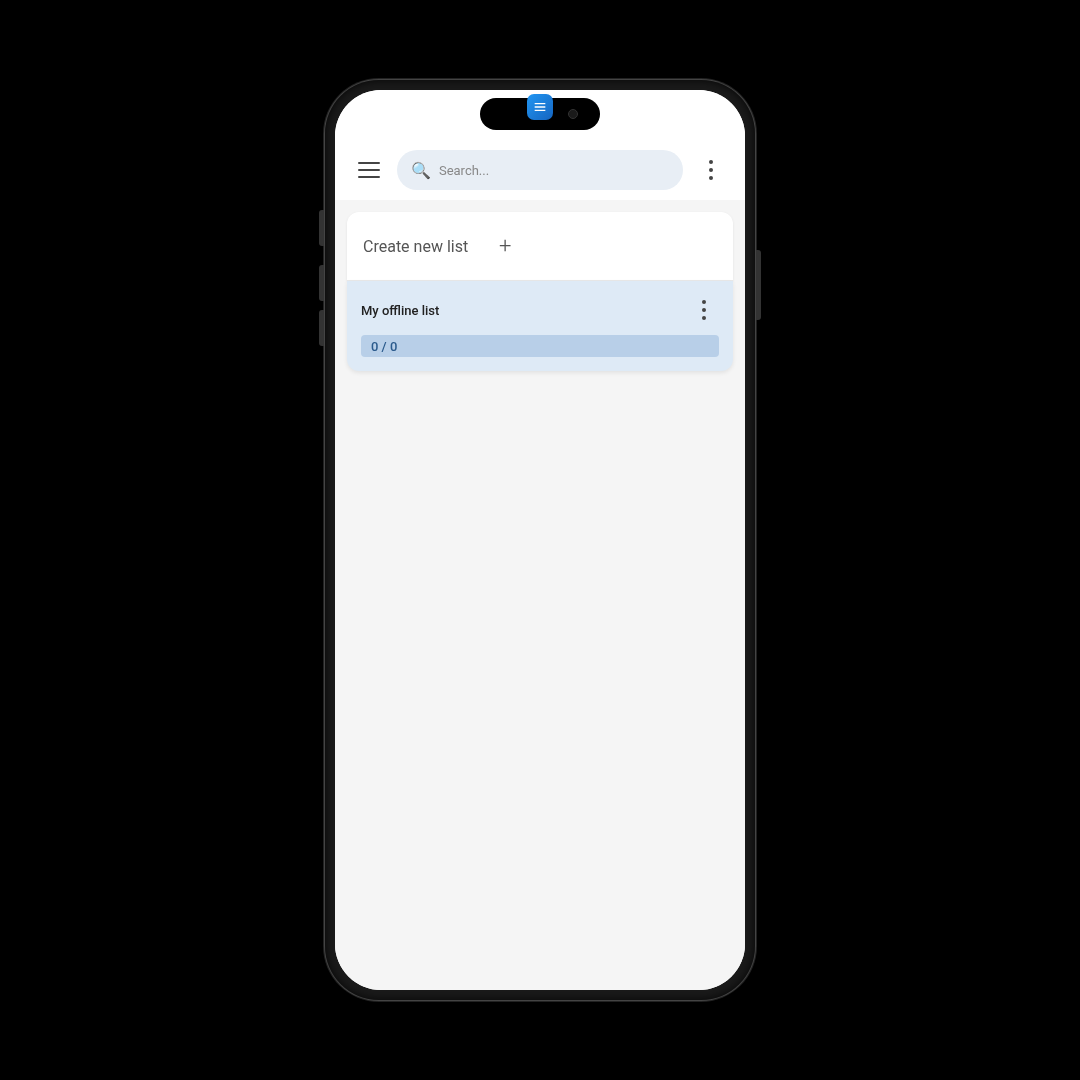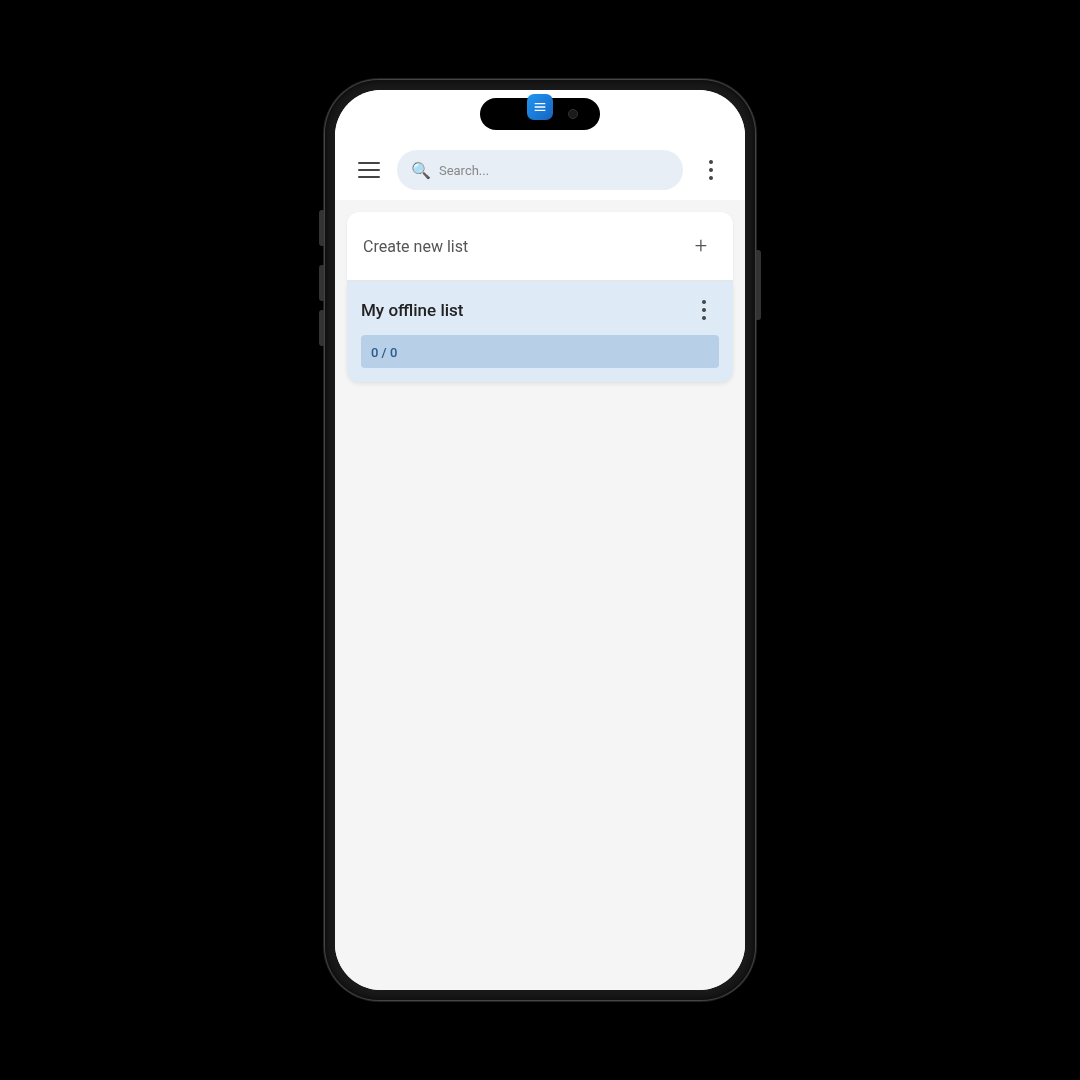--- a/index.html
+++ b/index.html
@@ -188,24 +188,25 @@
       background: #fff;
       border-radius: 12px 12px 0 0;
       padding: 0;
       margin-bottom: 0;
       box-shadow: 0 1px 3px rgba(0,0,0,0.08);
     }
 
     .create-list-row {
       display: flex;
       align-items: center;
-      justify-content: space-between;
+      justify-content: flex-start;
       padding: 18px 16px;
       cursor: pointer;
       border-bottom: 1px solid #e8e8e8;
+      gap: 21px;
     }
 
     .create-list-text {
       font-size: 16px;
       color: #555;
       font-weight: 400;
     }
 
     .plus-btn {
       width: 32px;
@@ -232,36 +233,36 @@
     }
 
     .list-item-header {
       display: flex;
       align-items: center;
       justify-content: space-between;
       margin-bottom: 10px;
     }
 
     .list-item-title {
-      font-size: 17px;
+      font-size: 13px;
       color: #222;
       font-weight: 500;
     }
 
     .list-item-more {
       width: 30px;
       height: 30px;
       display: flex;
       align-items: center;
       justify-content: center;
       cursor: pointer;
     }
 
     .progress-bar-bg {
-      height: 33px;
+      height: 22px;
       background: #b8cfe8;
       border-radius: 4px;
       overflow: hidden;
       position: relative;
     }
 
     .progress-bar-fill {
       height: 100%;
       background: #5b9bd5;
       border-radius: 4px;

